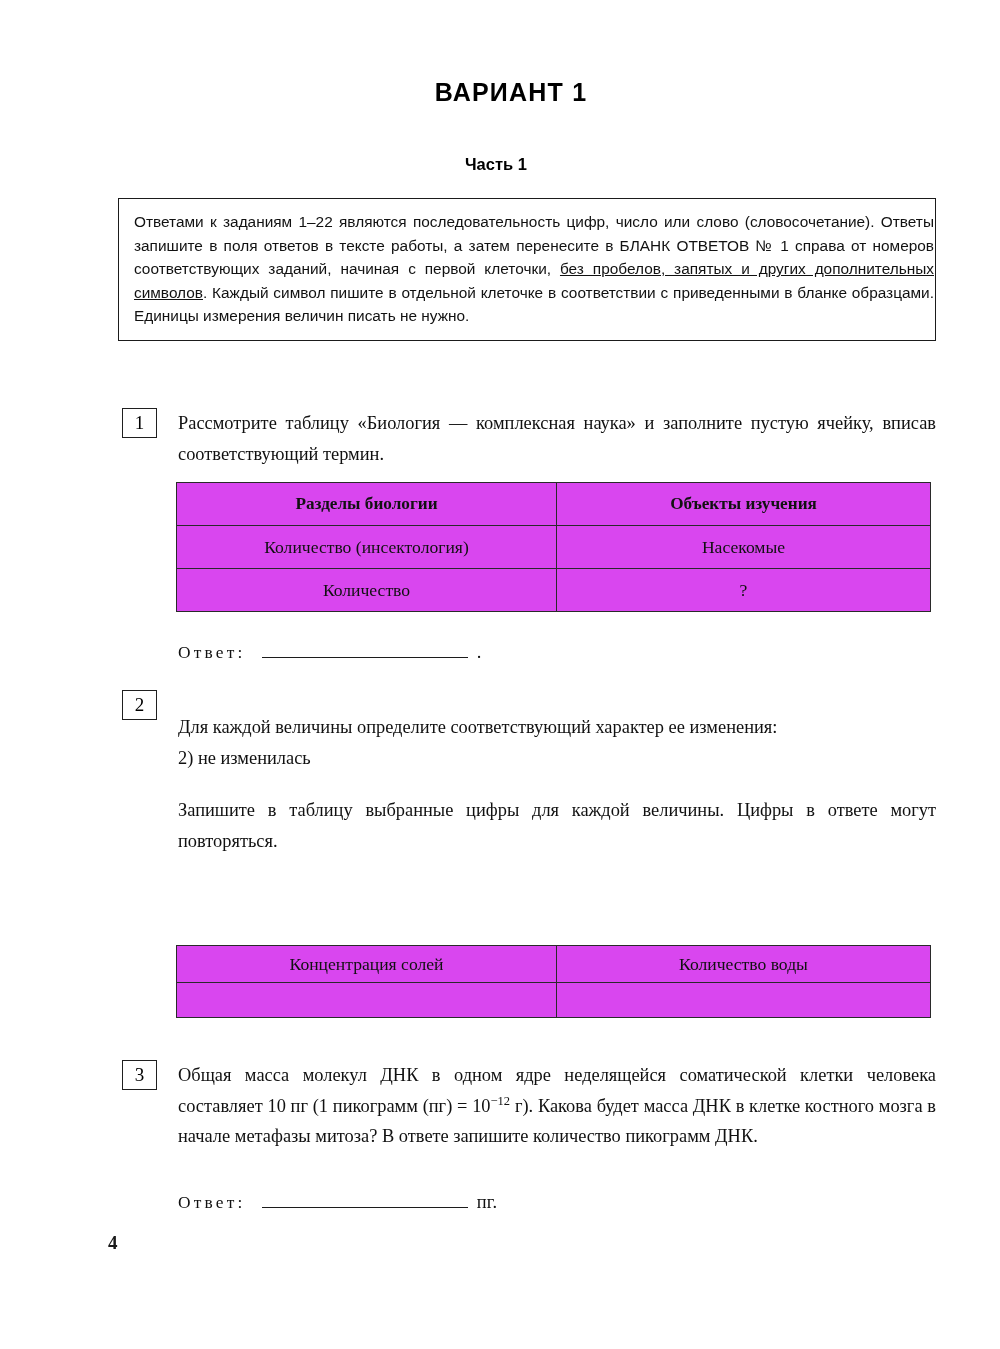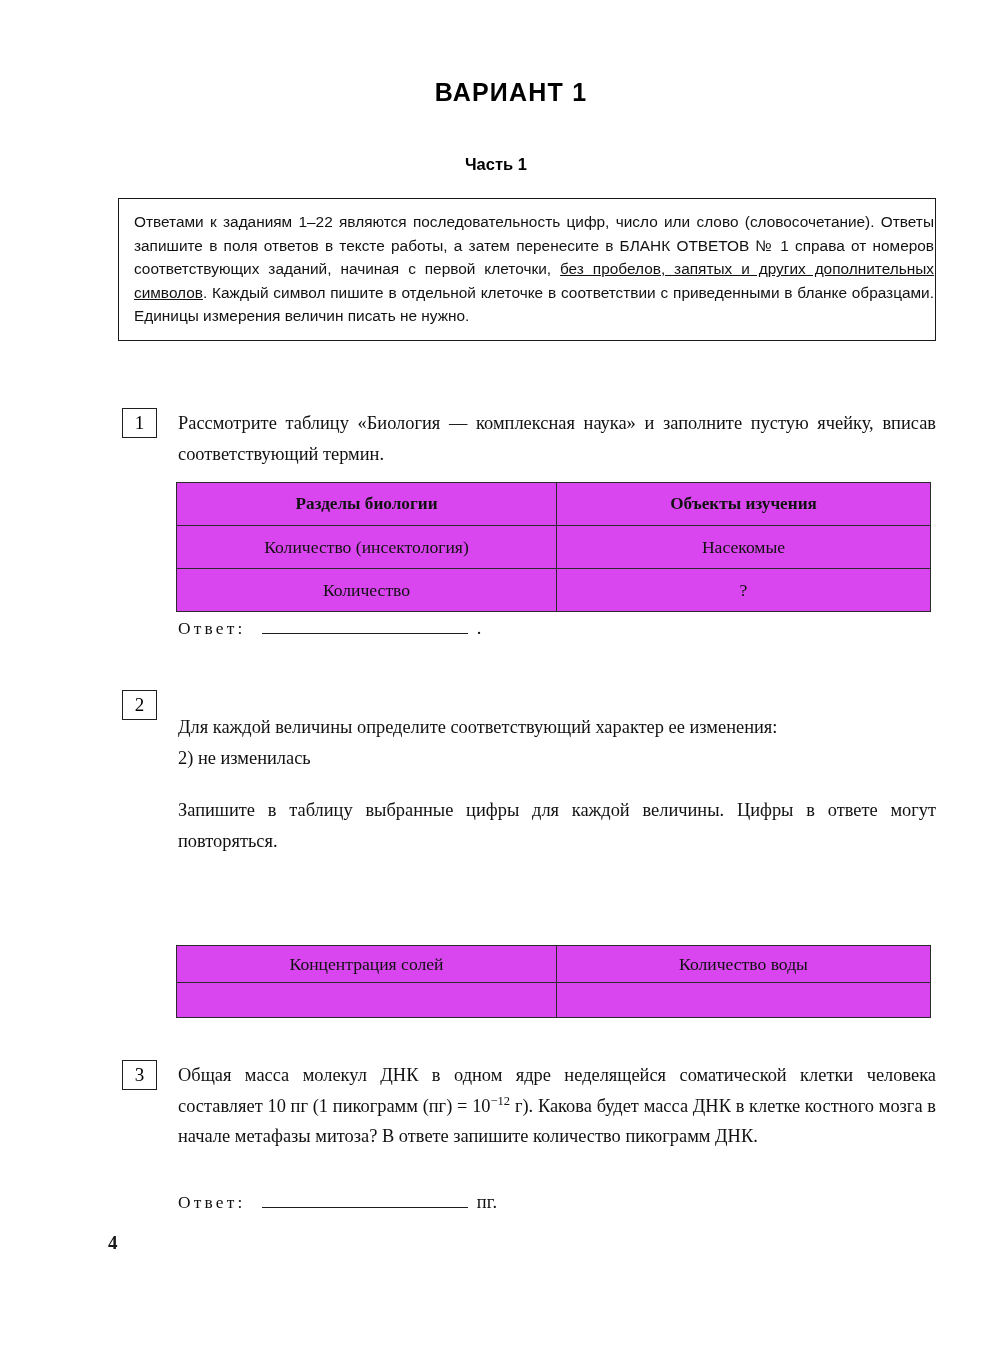--- a/index.html
+++ b/index.html
@@ -205,21 +205,21 @@
       <td style="height:42px;">Количество  (инсектология)</td>
       <td style="height:42px;">Насекомые</td>
     </tr>
     <tr>
       <td style="height:42px;">Количество</td>
       <td style="height:42px;">?</td>
     </tr>
   </tbody>
     </table>
 
-  <div class="answer-line" style="left:178px; top:616px;">
+  <div class="answer-line" style="left:178px; top:640px;">
     <span class="answer-label">Ответ:</span><span class="answer-blank" placeholder=""></span><span class="answer-suffix">.</span>
   </div>
 
   <div class="question" style="top:690px;">
     <div class="qnum">2</div>
     <div class="qbody">
       <p class="spaced">Для каждой величины определите соответствующий характер ее изменения:</p>
       <ul class="opt-list">
         <li>2) не изменилась</li>
       </ul>

